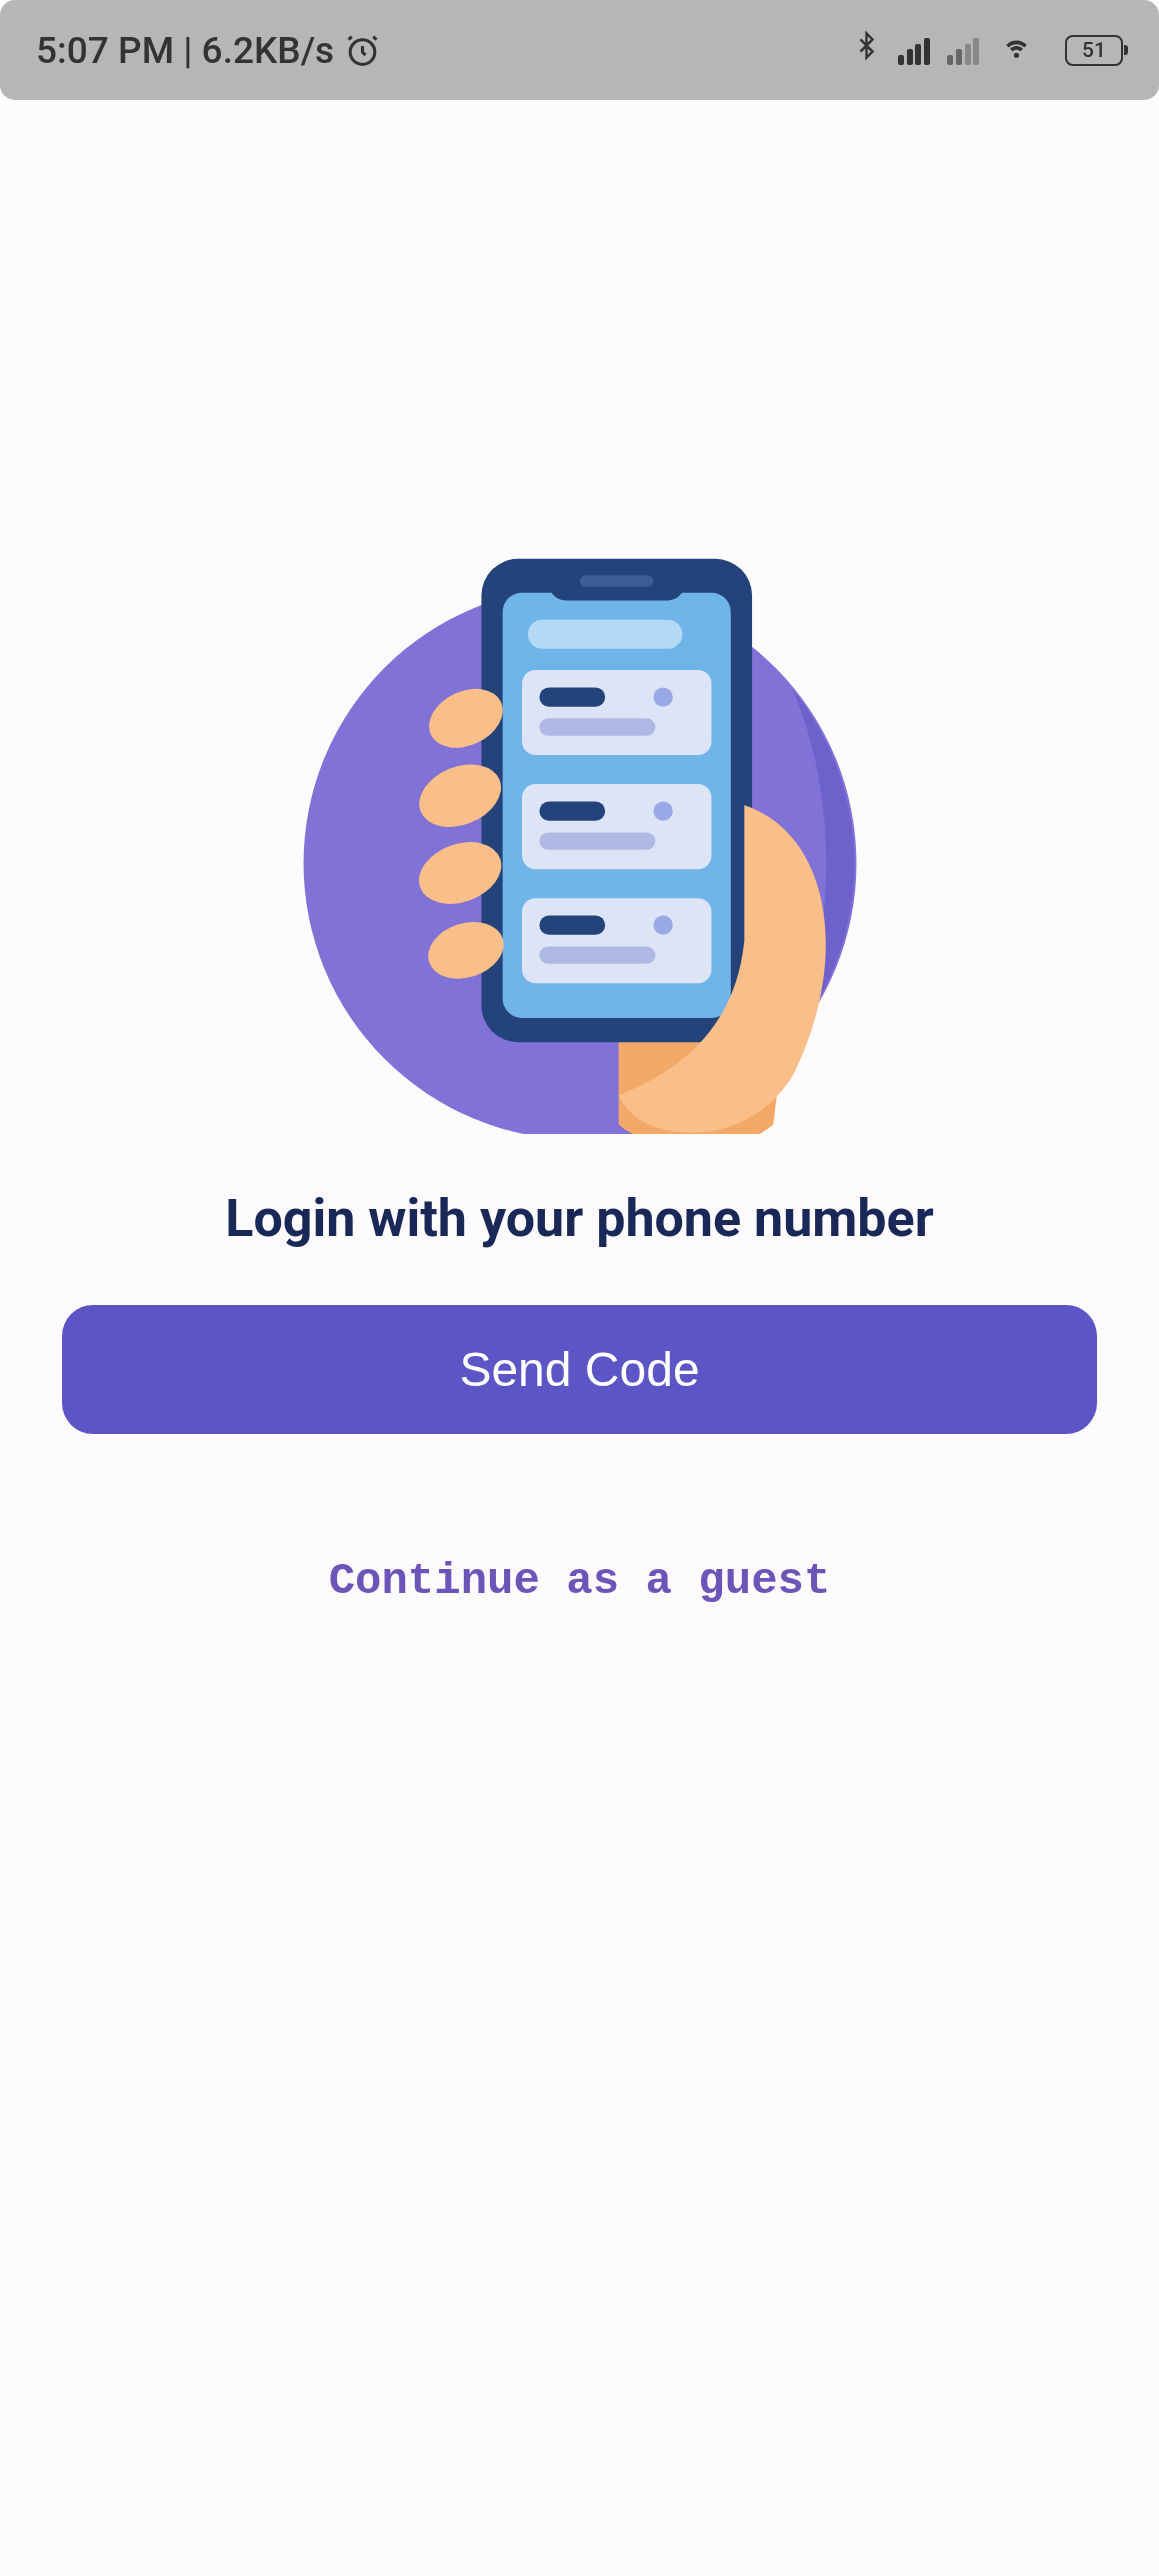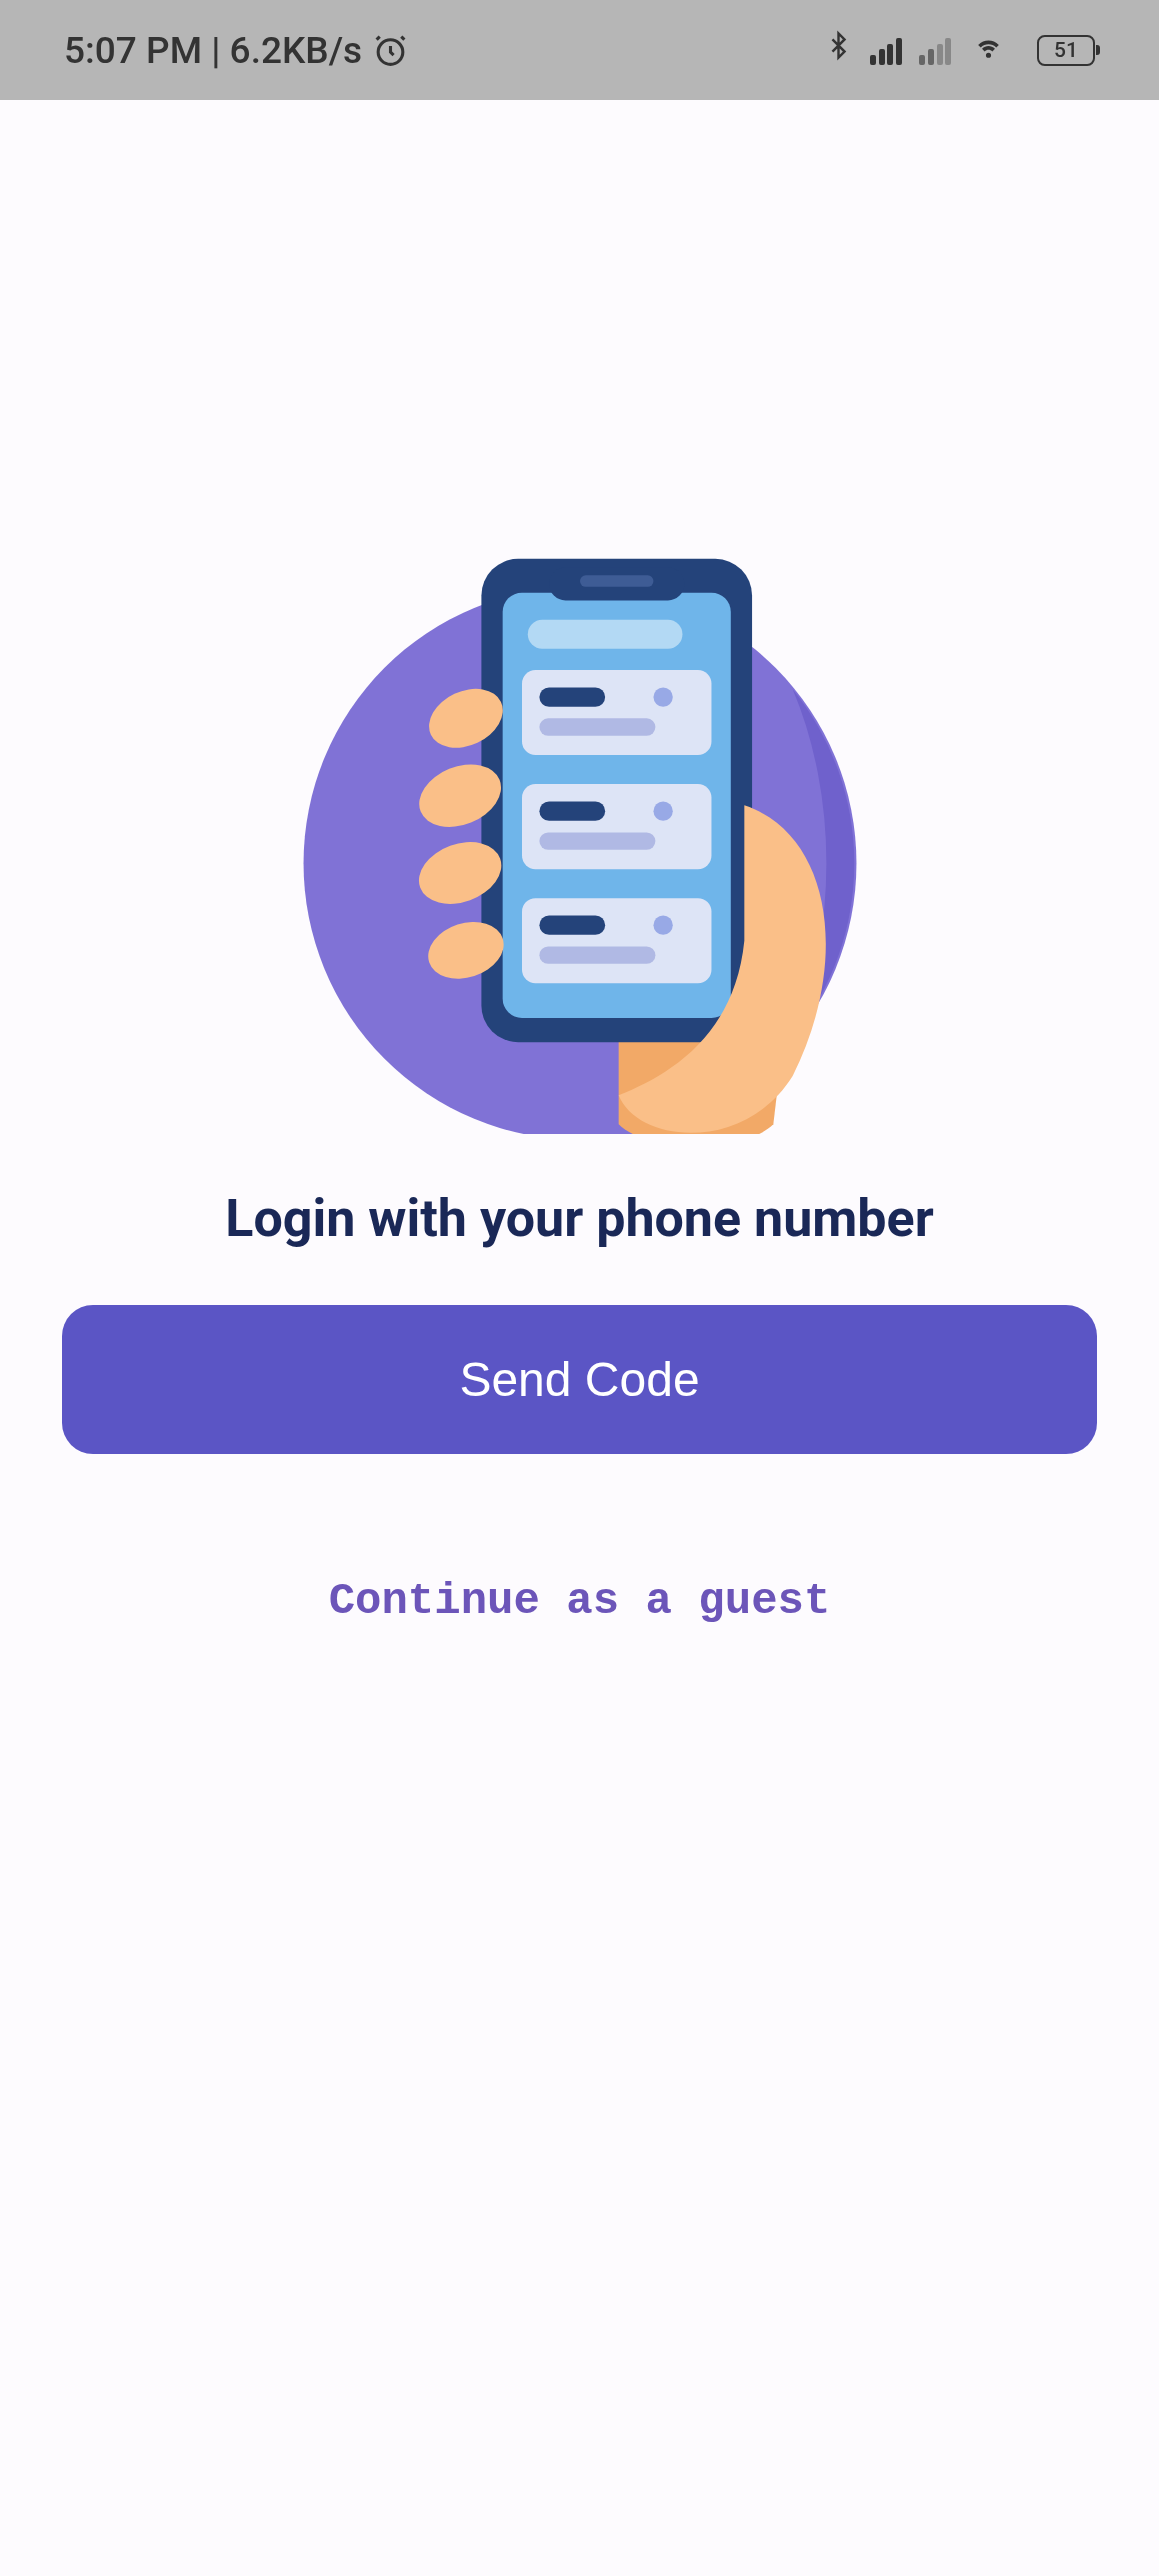--- a/index.html
+++ b/index.html
@@ -14,24 +14,25 @@
       background: #fdfbfe;
       position: relative;
     }
     
     .status-bar {
       height: 100px;
       background: #b6b6b6;
       display: flex;
       justify-content: space-between;
       align-items: center;
-      padding: 0 64px;
+      padding: 0 36px;
       color: #333;
       font-size: 37px;
       font-weight: 500;
+      border-radius: 15px;
     }
     .status-left {
       display: flex;
       align-items: center;
       gap: 9.7px;
     }
     .status-right {
       display: flex;
       align-items: center;
       gap: 17.4px;
@@ -154,21 +155,21 @@
       font-size: 42px;
       color: #333;
       font-weight: 500;
     }
     .phone-input::placeholder {
       color: #8a8d96;
     }
     
     .send-btn {
       margin-top: 56px;
-      height: 149px;
+      height: 129px;
       background: #5b55c5;
       border-radius: 31px;
       border: none;
       width: 100%;
       color: #fff;
       font-size: 48px;
       font-weight: 500;
       cursor: pointer;
     }
     

